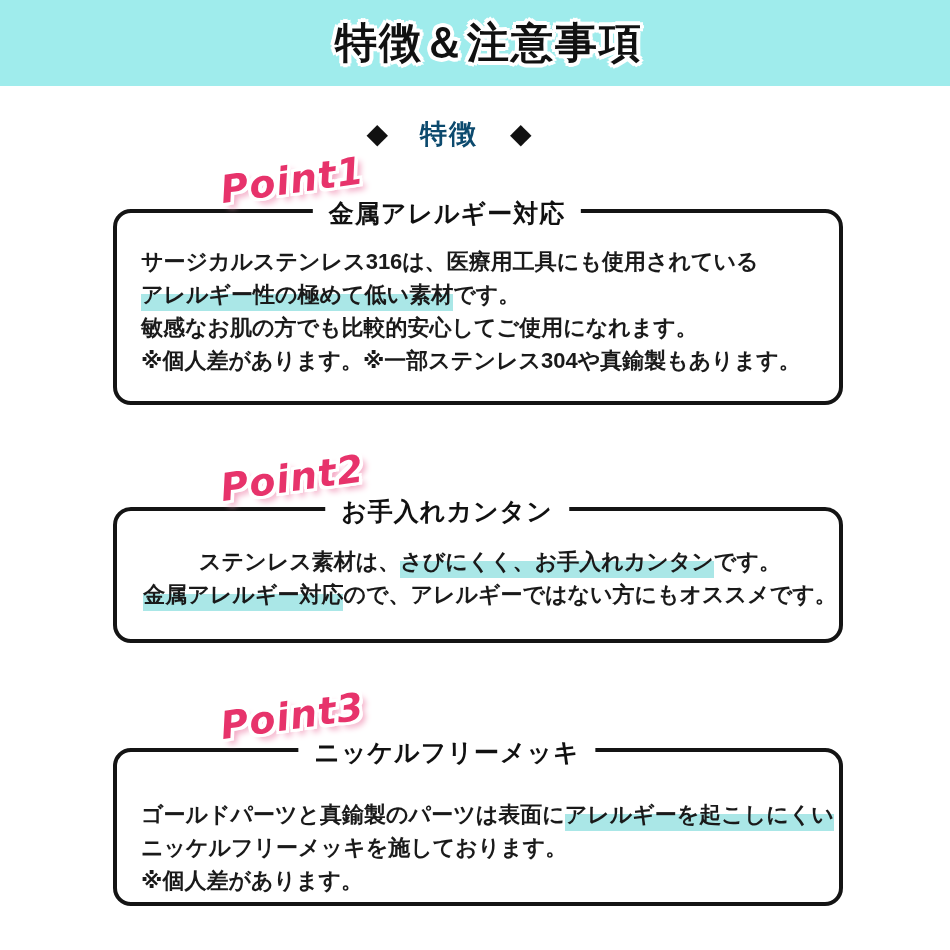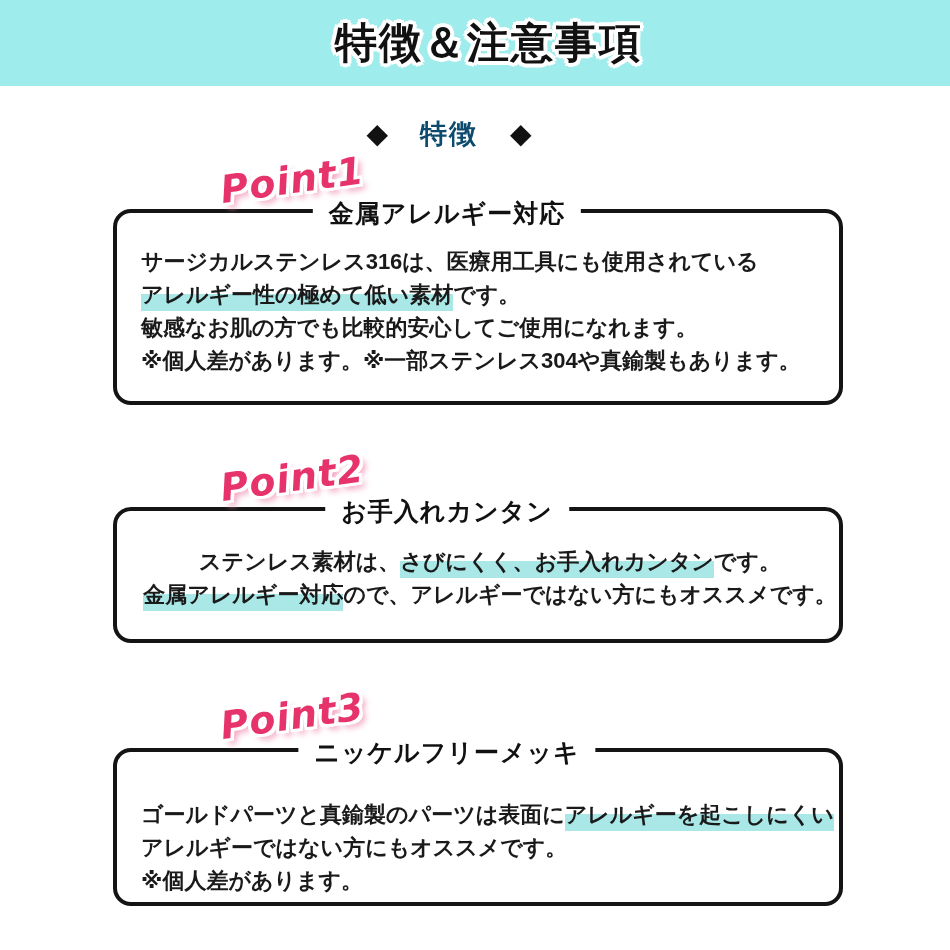--- a/index.html
+++ b/index.html
@@ -123,19 +123,19 @@
         </div>
     </div>
   </section>
 
   <section class="point-block pb3">
     <div class="point-label">Point3</div>
     <div class="feature-box">
       <h2 class="box-title">ニッケルフリーメッキ</h2>
       <div class="box-content">
           <p class="line"><span>ゴールドパーツと真鍮製のパーツは表面に</span><span class="hl">アレルギーを起こしにくい</span></p>
-          <p class="line"><span>アレルギーではない方にもオススメです。</span></p>
+          <p class="line"><span>ニッケルフリーメッキを施しております。</span></p>
           <p class="line"><span>※個人差があります。</span></p>
         </div>
     </div>
   </section>
 
 </div>
 
 </body></html>

